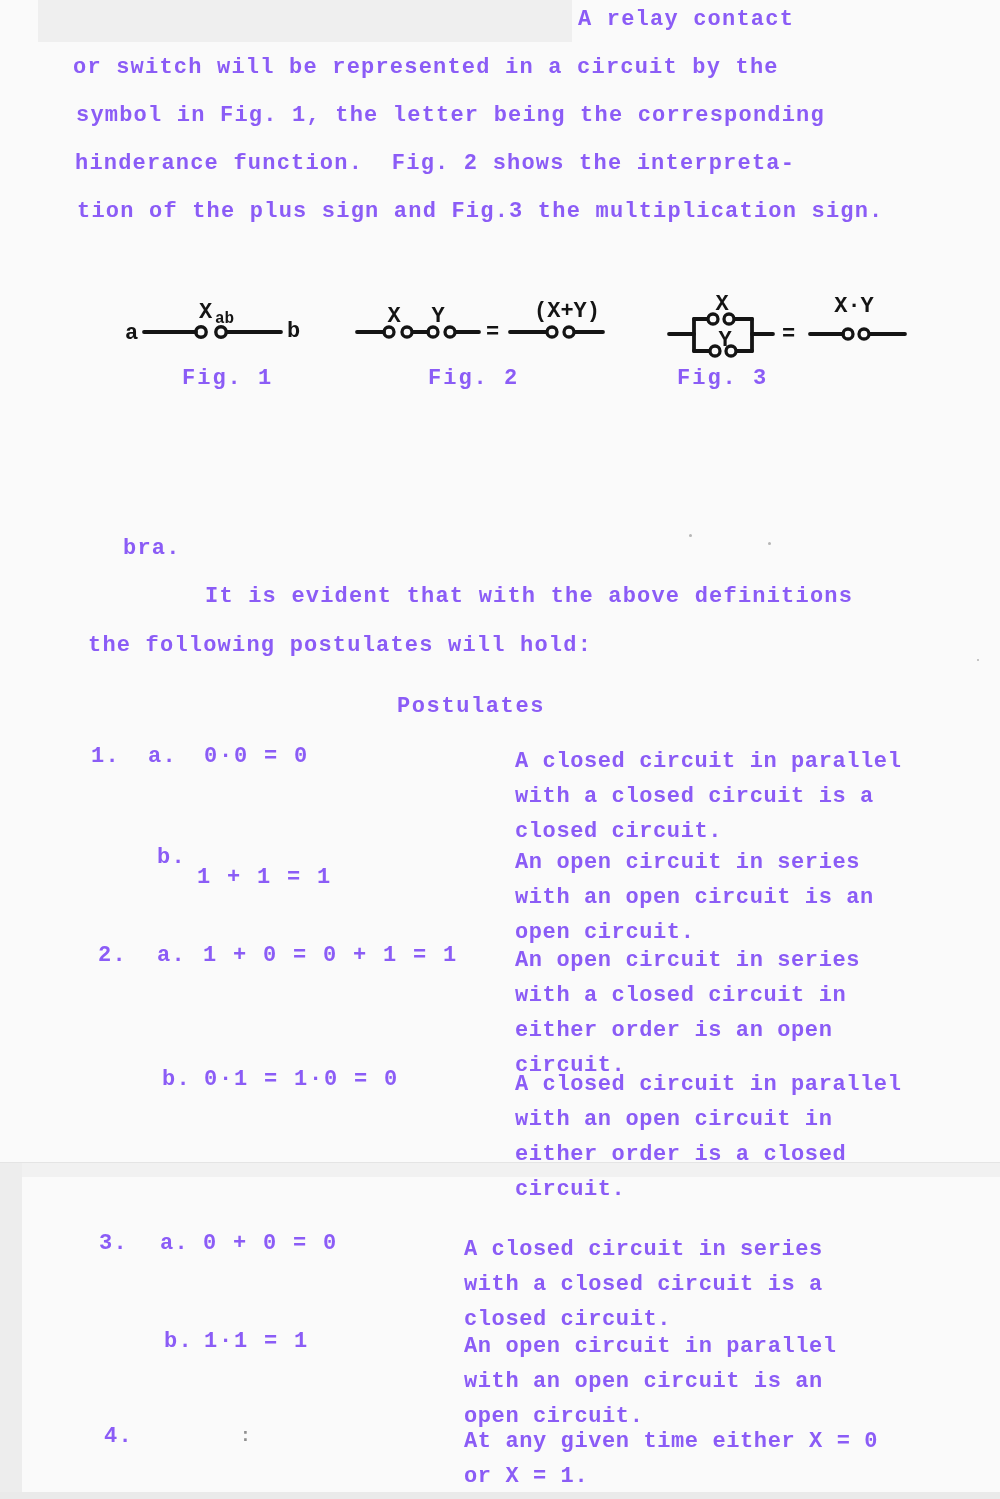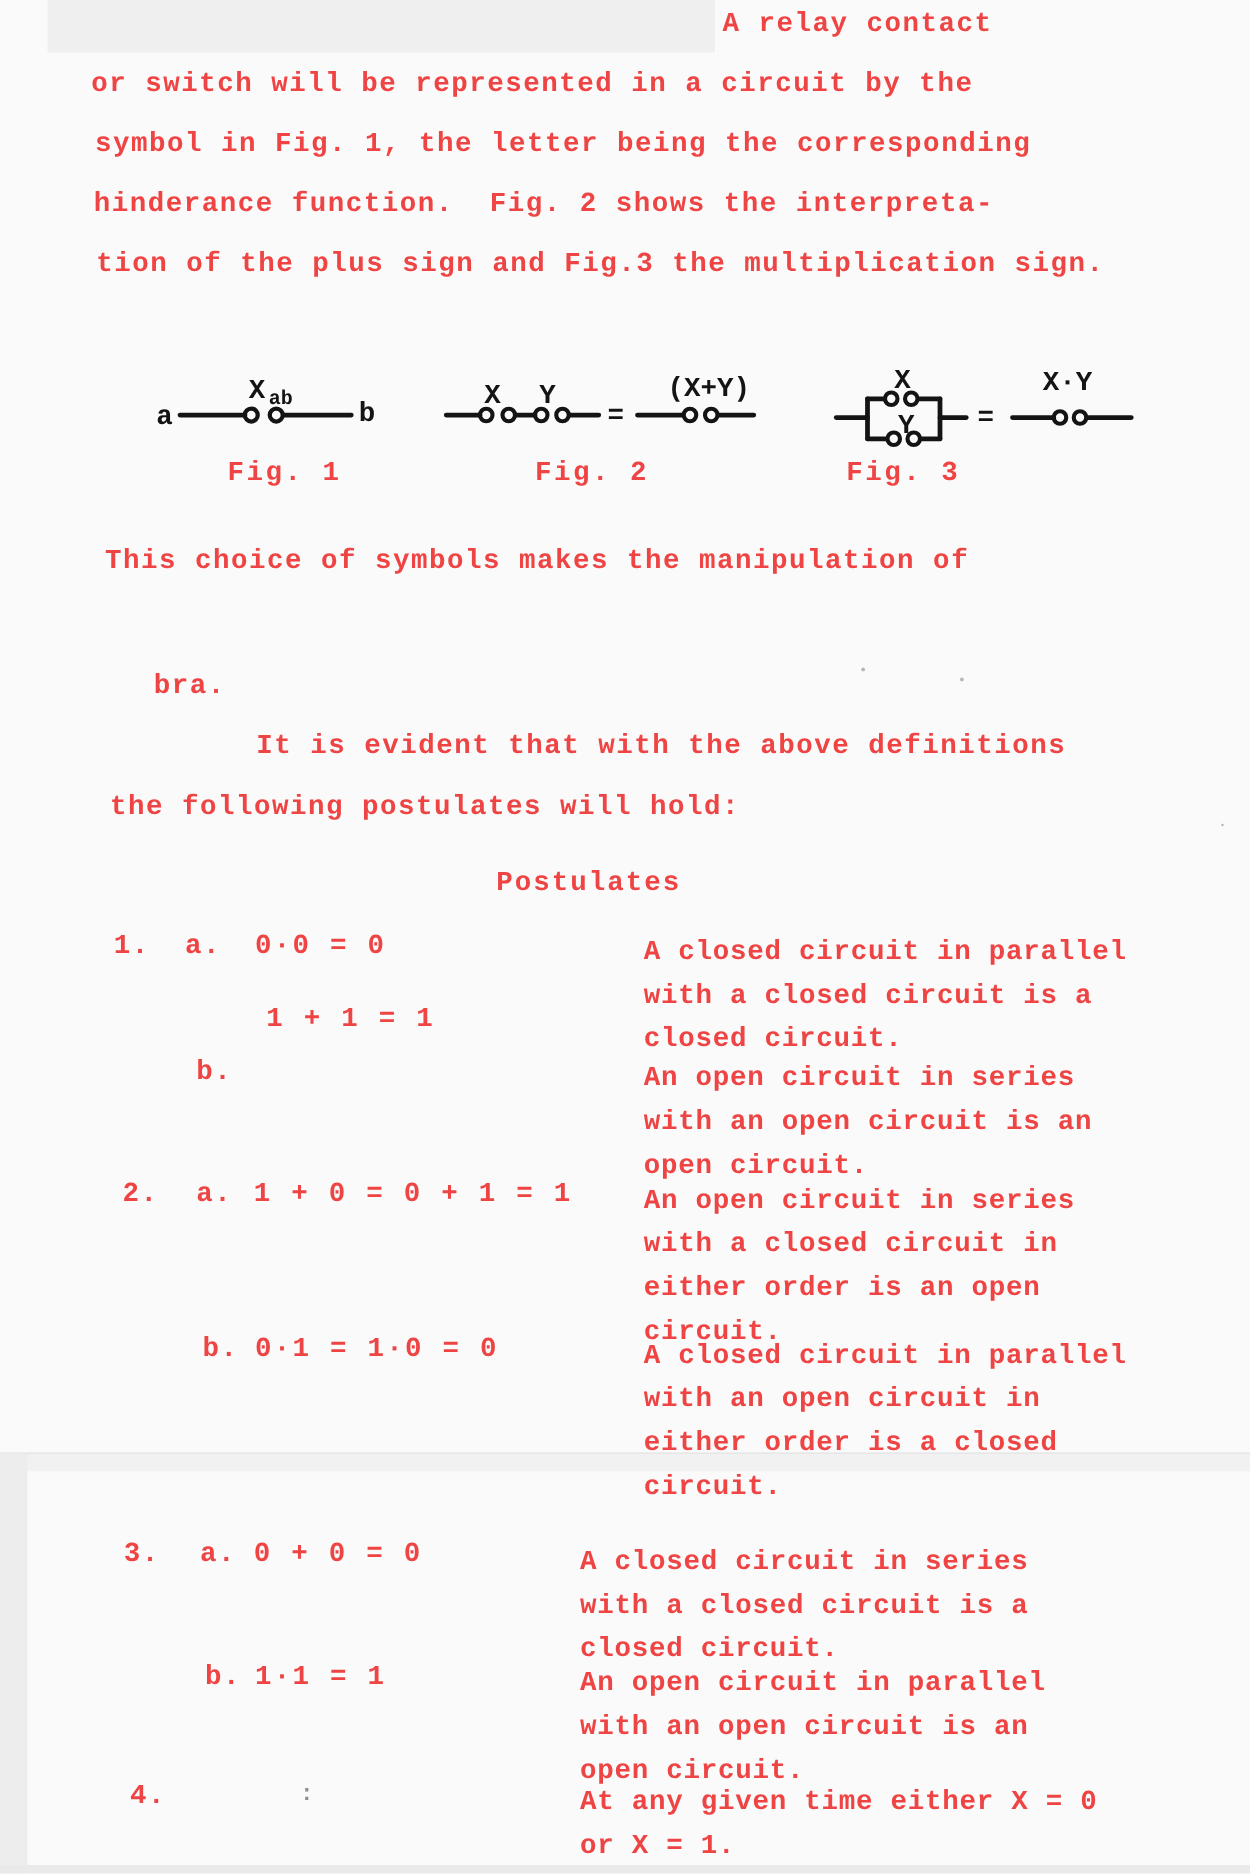--- a/index.html
+++ b/index.html
@@ -5,21 +5,21 @@
   * { margin:0; padding:0; box-sizing:border-box; }
   html,body { background:#fafafa; }
   .page {
     position:relative; width:1000px; height:1499px;
     background:#fafafa; overflow:hidden;
     font-family:"Liberation Mono","DejaVu Sans Mono",monospace;
     font-weight:bold; color:#171717;
   }
   .tw {
     position:absolute; font-size:22px; line-height:24px;
-    letter-spacing:1.2px; white-space:pre; color:#ef4444;
+    letter-spacing:1.2px; white-space:pre; color:#8b5cf6;
   }
   .eq { letter-spacing:1.8px; }
   .desc { letter-spacing:0.6px; line-height:35px; white-space:pre-line; }
   .caption { letter-spacing:2px; }
   .artifact { position:absolute; }
   .shade { position:absolute; }
   .dot { position:absolute; width:3px; height:3px; border-radius:50%; background:#7d7d7d; opacity:.55; }
   svg text {
     font-family:"Liberation Mono","DejaVu Sans Mono",monospace;
     font-weight:bold; fill:#141414; font-size:22px;
@@ -99,36 +99,35 @@
       <circle cx="804" cy="54" r="5" stroke-width="3.3"></circle>
       <line x1="810" y1="54" x2="845" y2="54" stroke-width="3.8"></line>
       <text text-anchor="middle" x="794" y="32">X·Y</text>
     </g>
   </svg>
 
   <div class="tw caption" style="left:182px; top:367px;">Fig. 1</div>
   <div class="tw caption" style="left:428px; top:367px;">Fig. 2</div>
   <div class="tw caption" style="left:677px; top:367px;">Fig. 3</div>
 
-  <div class="tw" style="left:84px; top:437px;">This choice of symbols makes the manipulation of</div>
   <div class="tw" style="left:87px; top:537px;margin-left:36px;">bra.</div>
   <div class="tw" style="left:205px; top:585px;">It is evident that with the above definitions</div>
   <div class="tw" style="left:88px; top:634px;">the following postulates will hold:</div>
 
   <div class="tw" style="left:397px; top:695px; letter-spacing:1.6px;">Postulates</div>
 
   <div class="tw" style="left:91px; top:745px;">1.</div>
   <div class="tw" style="left:148px; top:745px;">a.</div>
   <div class="tw eq" style="left:204px; top:745px;">0·0 = 0</div>
   <div class="tw desc" style="left:515px; top:744px;">A closed circuit in parallel
 with a closed circuit is a
 closed circuit.</div>
 
   <div class="tw" style="left:157px; top:846px;">b.</div>
-  <div class="tw eq" style="left:197px; top:804px;margin-left:16px;">1 + 1 = 1</div>
+  <div class="tw eq" style="left:197px; top:866px;">1 + 1 = 1</div>
   <div class="tw desc" style="left:515px; top:845px;">An open circuit in series
 with an open circuit is an
 open circuit.</div>
 
   <div class="tw" style="left:98px; top:944px;">2.</div>
   <div class="tw" style="left:157px; top:944px;">a.</div>
   <div class="tw eq" style="left:203px; top:944px;">1 + 0 = 0 + 1 = 1</div>
   <div class="tw desc" style="left:515px; top:943px;">An open circuit in series
 with a closed circuit in
 either order is an open

